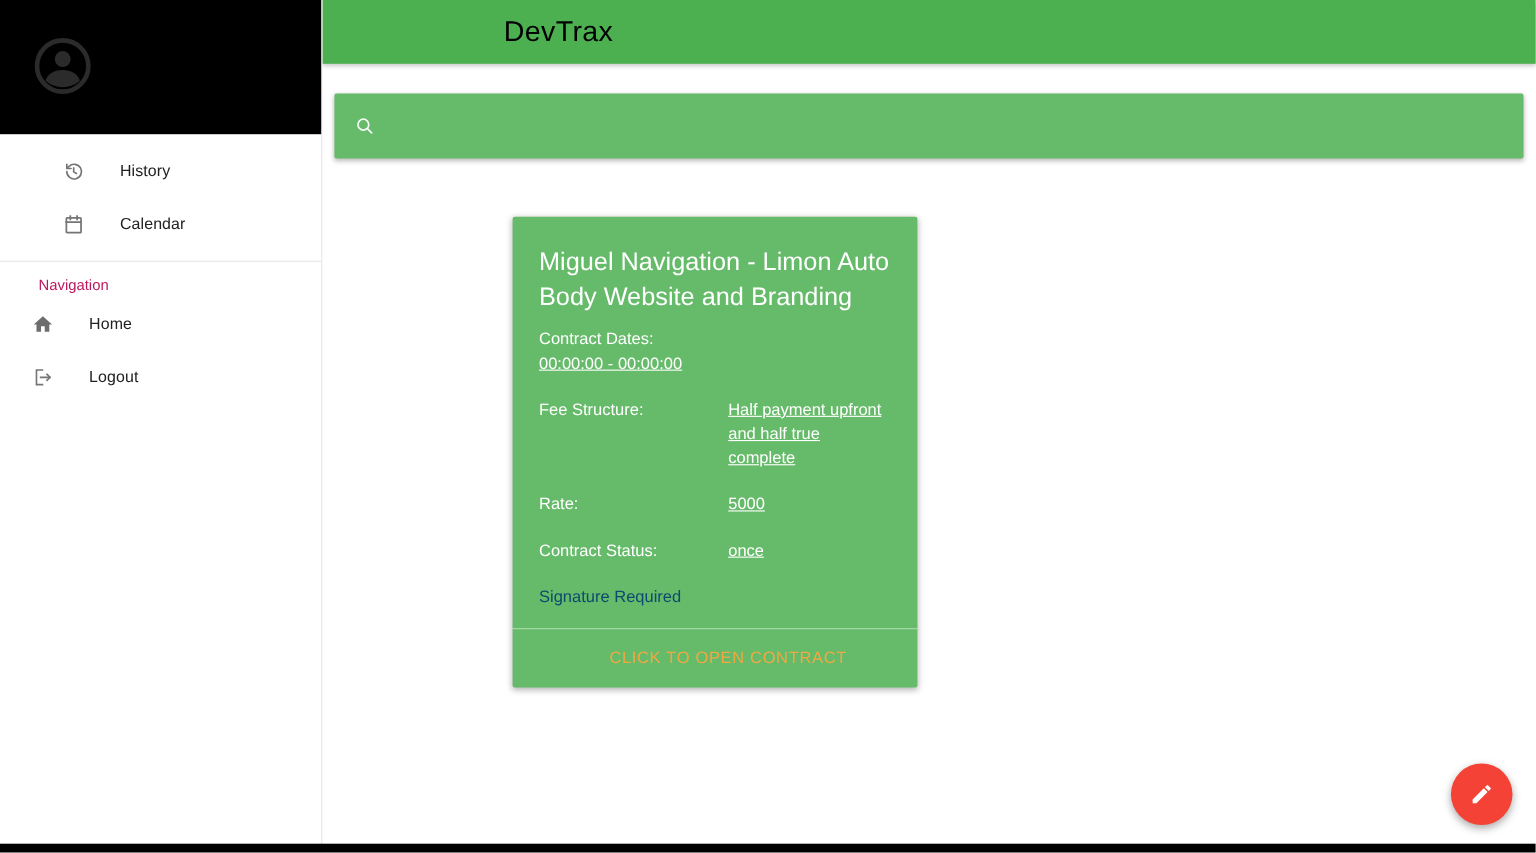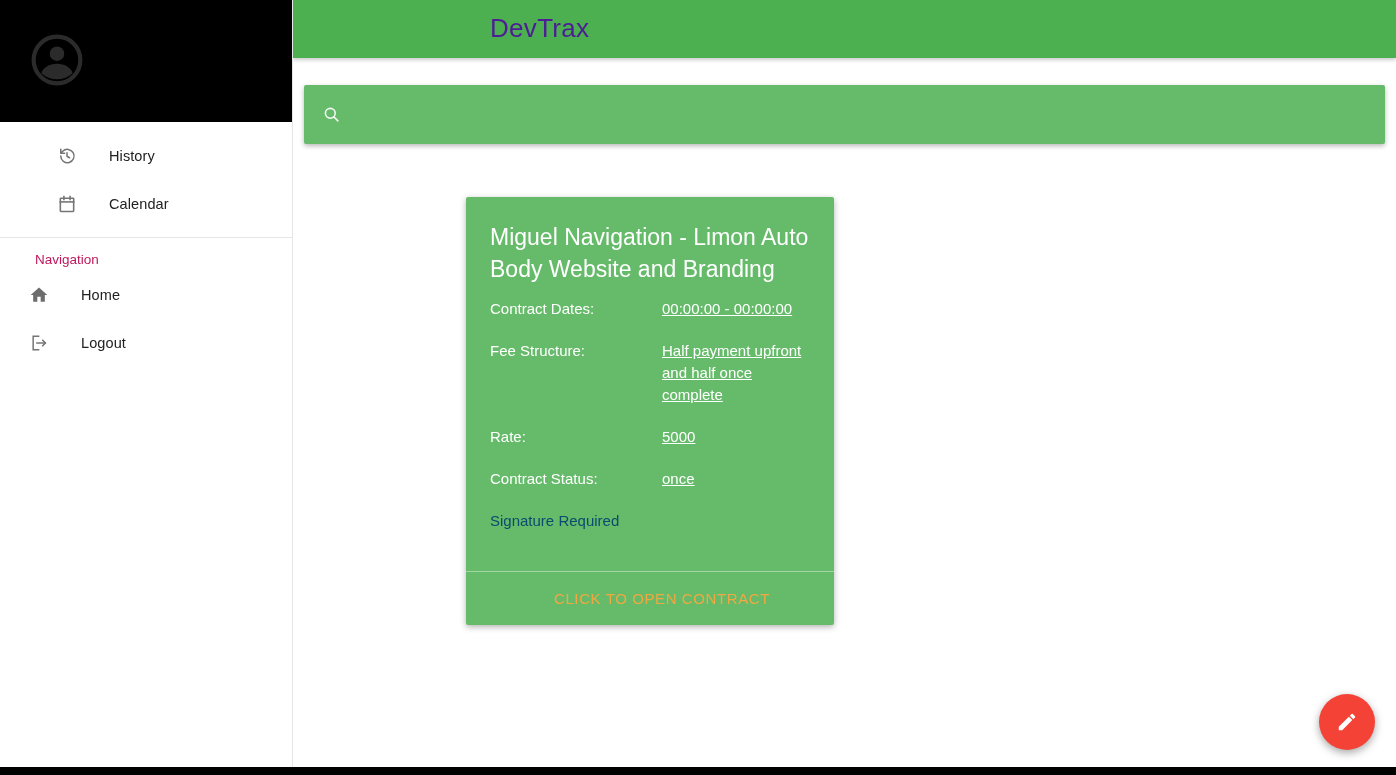--- a/index.html
+++ b/index.html
@@ -61,25 +61,24 @@
   
   .appbar {
     position:absolute; left:293px; top:0; right:0;
     height:58px;
     background:#4CAF50;
     box-shadow:0 2px 4px rgba(0,0,0,0.22);
     z-index:4;
   }
   .appbar-title {
     position:absolute; left:165px; top:13px;
-    color:#4c1d95;
+    color:#000000;
     font-size:26px;
     font-weight:500;
     letter-spacing:0.3px;
-    margin-left:32px;
   }
 
   
   .searchbar {
     position:absolute; left:304px; top:85px;
     width:1081px; height:59px;
     background:#66BB6A;
     border-radius:2px;
     box-shadow:0 2px 5px rgba(0,0,0,0.28);
     display:flex; align-items:center;
@@ -106,21 +105,21 @@
     color:#ffffff;
   }
   .card-title {
     padding:24px 24px 0 24px;
     font-size:23px;
     line-height:32px;
     font-weight:400;
   }
   .card-fields { padding:0 24px; font-size:15px; }
   .field-row { display:flex; line-height:22px; }
-  .field-row.first { margin-top:13px; }
+  .field-row.first { margin-top:13px;flex-direction:column; }
   .field-row + .field-row { margin-top:20px; }
   .label-col { width:172px; flex-shrink:0; }
   .value-col { width:148px;text-decoration:underline; }
   .signature-link {
     margin-top:20px;
     color:#0c4a6e;
     font-size:15px;
     line-height:22px;
     cursor:pointer;
   }
@@ -241,21 +240,21 @@
 <div class="card">
   <div class="card-title">Miguel Navigation - Limon Auto Body Website and Branding</div>
 
   <div class="card-fields">
     <div class="field-row first">
       <div class="label-col">Contract Dates:</div>
       <div class="value-col">00:00:00 - 00:00:00</div>
     </div>
     <div class="field-row">
       <div class="label-col">Fee Structure:</div>
-      <div class="value-col">Half payment upfront and half once complete</div>
+      <div class="value-col">Half payment upfront and half true complete</div>
     </div>
     <div class="field-row">
       <div class="label-col">Rate:</div>
       <div class="value-col">5000</div>
     </div>
     <div class="field-row">
       <div class="label-col">Contract Status:</div>
       <div class="value-col">once</div>
     </div>
     <div class="signature-link">Signature Required</div>

